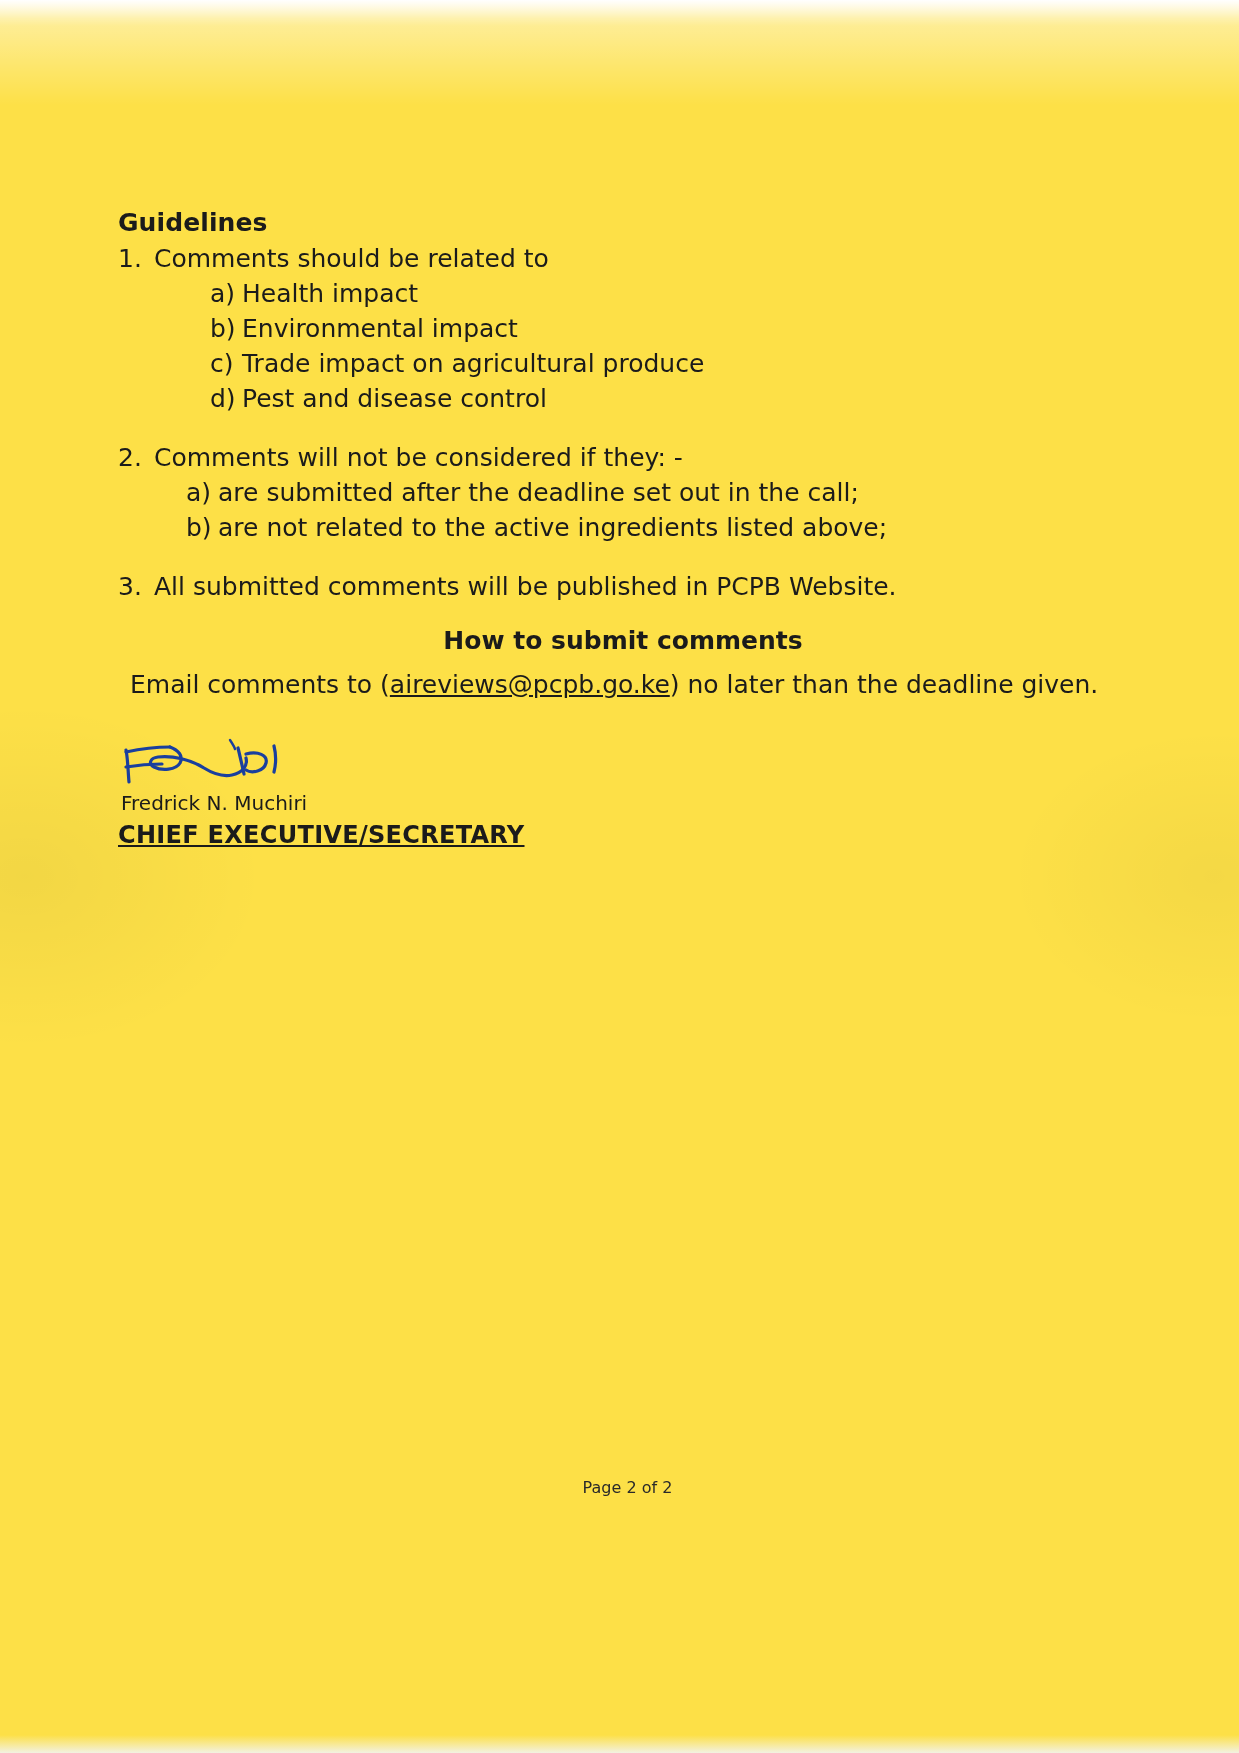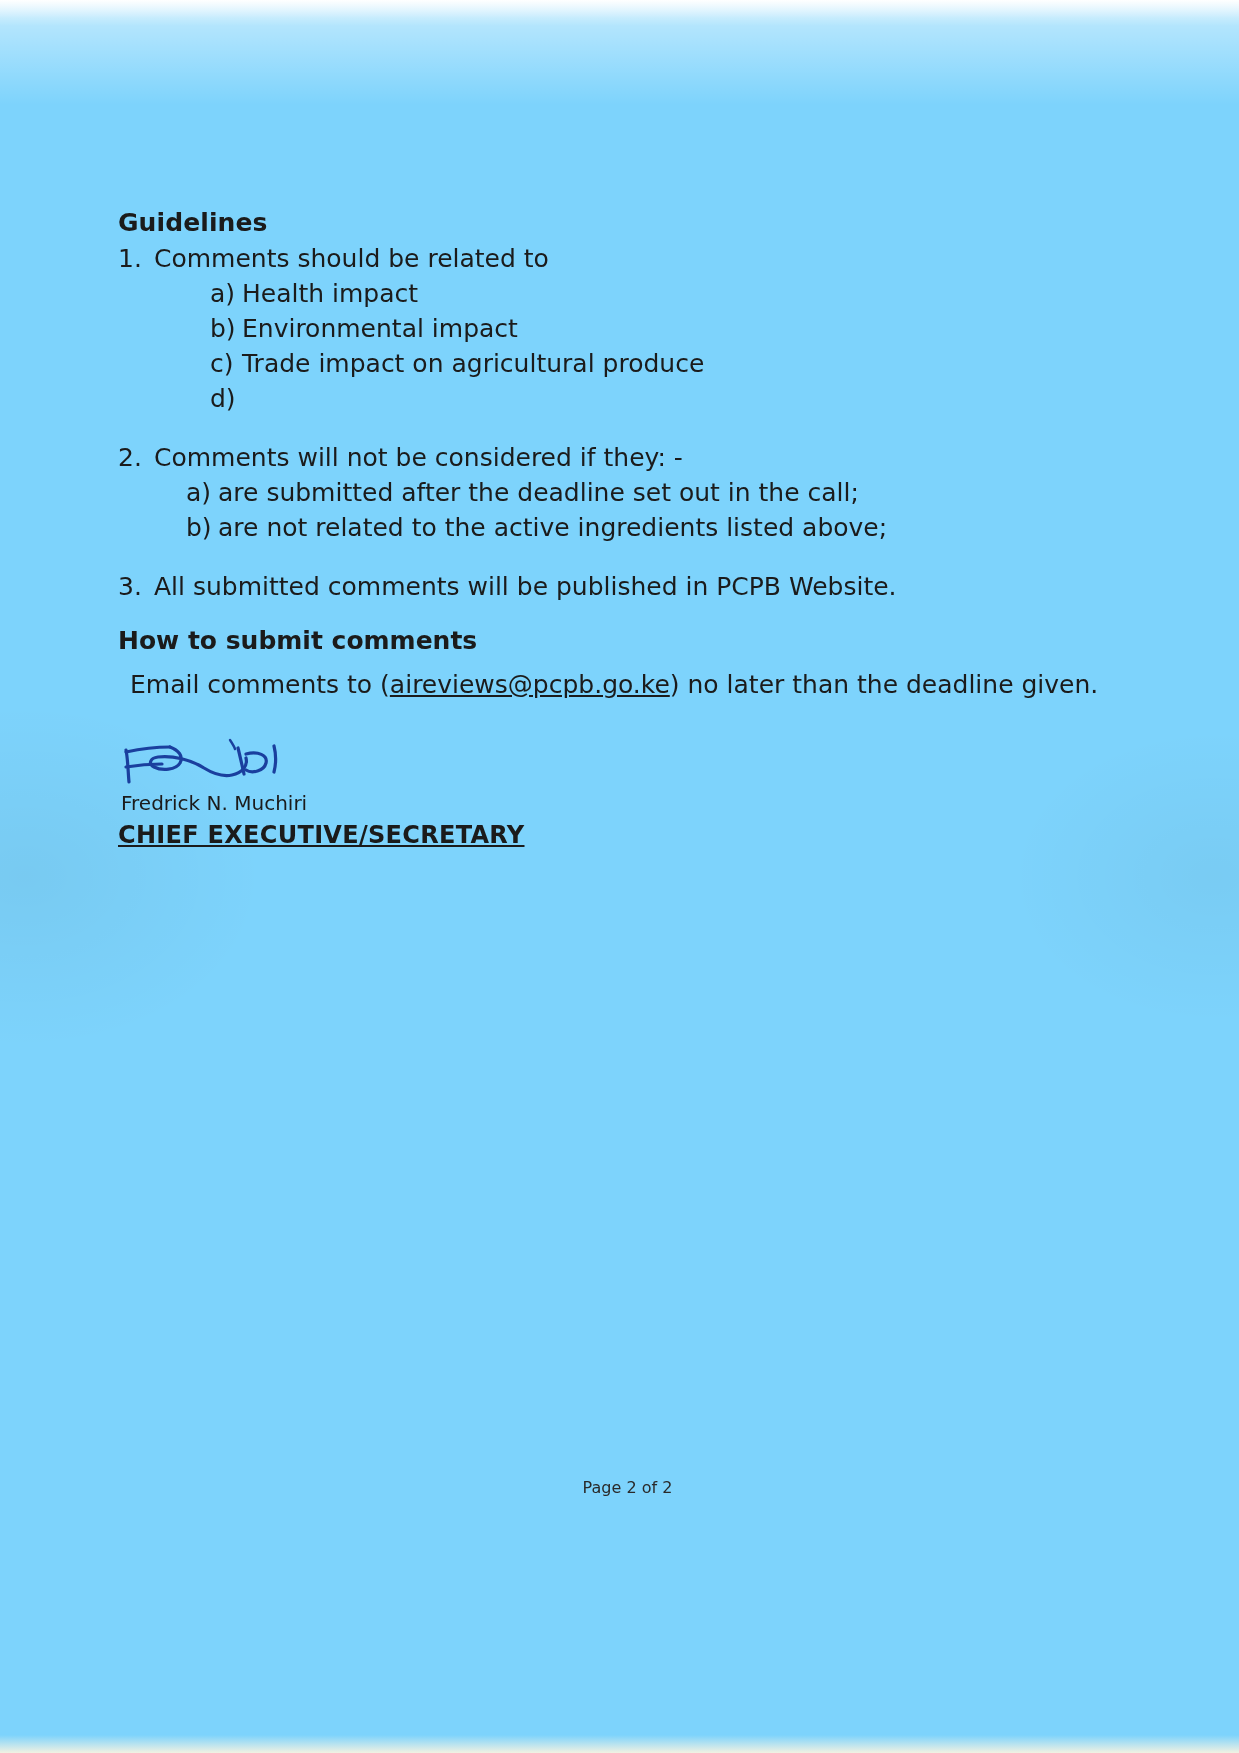--- a/index.html
+++ b/index.html
@@ -10,21 +10,21 @@
   body {
     width: 1239px;
     height: 1753px;
     font-family: "DejaVu Sans", sans-serif;
     overflow: hidden;
   }
   .page {
     position: relative;
     width: 1239px;
     height: 1753px;
-    background: #7dd3fc;
+    background: #fde047;
     box-sizing: border-box;
     overflow: hidden;
   }
   
   .page::before {
     content: "";
     position: absolute;
     inset: 0;
     background:
       radial-gradient(ellipse at 2% 50%, rgba(0,0,0,0.045) 0%, rgba(0,0,0,0) 14%),
@@ -86,20 +86,21 @@
   .spacer-block {
     height: 24px;
   }
   .spacer-small {
     height: 22px;
   }
   .how-title {
     font-size: 25px;
     font-weight: bold;
     margin: 0 0 2px 0;
+    text-align: center;
   }
   .email-line {
     font-size: 25px;
     line-height: 35px;
     margin: 12px;
   }
   .email-line .email {
     text-decoration: underline;
   }
   .sign-block {
@@ -157,20 +158,21 @@
     <div class="sub-item">
       <span class="letter">b)</span>
       <span>Environmental impact</span>
     </div>
     <div class="sub-item">
       <span class="letter">c)</span>
       <span>Trade impact on agricultural produce</span>
     </div>
     <div class="sub-item">
       <span class="letter">d)</span>
+      <span>Pest and disease control</span>
     </div>
 
     <div class="spacer-block"></div>
 
     <div class="num-item">
       <span class="num">2.</span>
       <span>Comments will not be considered if they: -</span>
     </div>
     <div class="sub-item indent-b">
       <span class="letter">a)</span>

